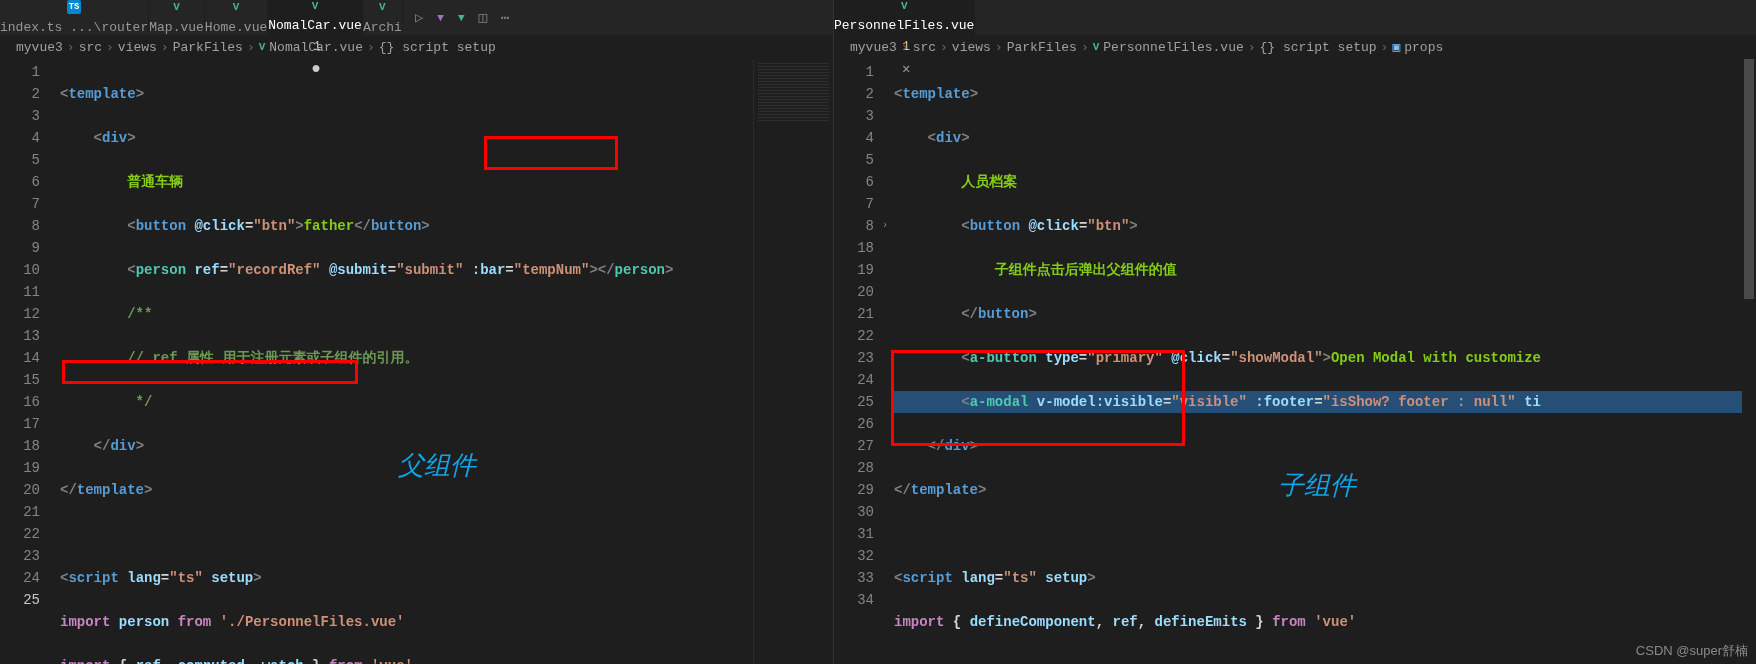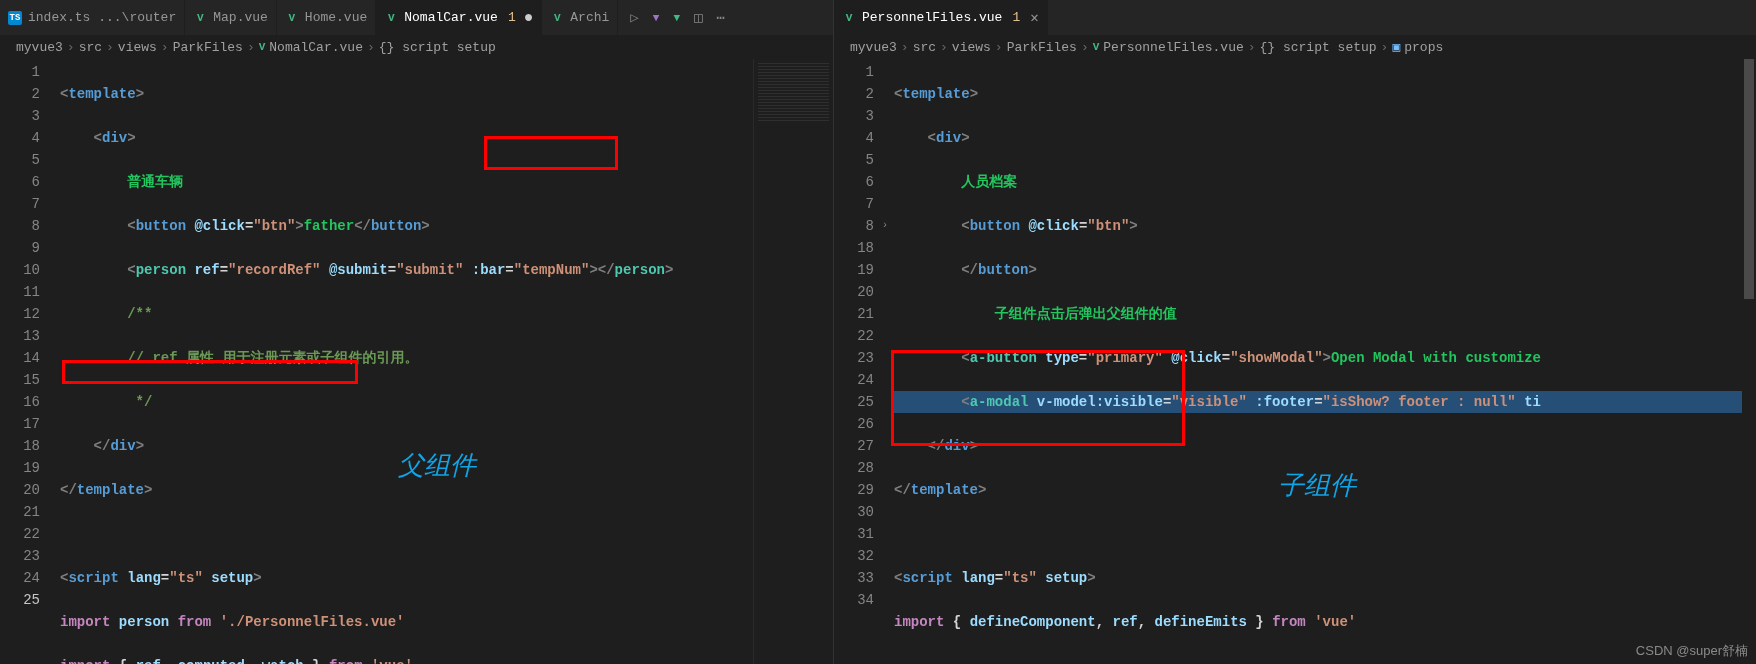--- a/index.html
+++ b/index.html
@@ -19,26 +19,27 @@
 .pane-right { flex: 1; }
 .tabs {
   display: flex;
   background: #252526;
   height: 35px;
   align-items: stretch;
 }
 .tab {
   display: flex;
   align-items: center;
-  padding: 0 8px;
+  padding: 0 0;
   gap: 6px;
   color: #969696;
   font-size: 13px;
   border-right: 1px solid #1e1e1e;
   cursor: pointer;
+  flex-direction: column;
 }
 .tab.active { background: #1e1e1e; color: #ffffff; }
 .tab .dot { color: #cccccc; font-size: 16px; margin-left: 2px; }
 .tab .close { color: #969696; font-size: 14px; margin-left: 4px; }
 .tab-icon { width: 14px; height: 14px; display: inline-flex; align-items: center; justify-content: center; }
 .vue-icon { color: #42b883; font-weight: bold; font-size: 11px; }
 .ts-icon { background: #0288d1; color: #fff; font-size: 9px; font-weight: bold; padding: 1px 2px; border-radius: 2px; }
 .toolbar-icons { display: flex; align-items: center; gap: 14px; padding: 0 12px; color: #858585; }
 .toolbar-icons span { cursor: pointer; }
 .breadcrumb {
@@ -105,21 +106,21 @@
   right: 2px;
   width: 10px;
   background: #4a4a4a;
   border-radius: 0;
 }
 
 .t-tag { color: #808080; }
 .t-el { color: #569cd6; }
 .t-attr { color: #9cdcfe; }
 .t-str { color: #ce9178; }
-.t-txt { color: #22c55e; }
+.t-txt { color: #84cc16; }
 .t-kw2 { color: #c586c0; }
 .t-var { color: #9cdcfe; }
 .t-type { color: #4ec9b0; }
 .t-cmt { color: #6a9955; }
 .t-pun { color: #d4d4d4; }
 
 .redbox { position: absolute; border: 3px solid #ff0000; pointer-events: none; }
 .redlabel { position: absolute; color: #0ea5e9; font-family: 'SimSun', serif; font-size: 26px; font-style: italic; pointer-events: none; }
 .watermark {
   position: absolute;
@@ -283,22 +284,22 @@
         <div class="ln">31</div>
         <div class="ln">32</div>
         <div class="ln">33</div>
         <div class="ln">34</div>
     </div>
     <div class="code">
 <div class="line"><span class="t-tag">&lt;</span><span class="t-el">template</span><span class="t-tag">&gt;</span></div>
 <div class="line"><span class="t-tag">    &lt;</span><span class="t-el">div</span><span class="t-tag">&gt;</span></div>
 <div class="line"><span class="t-txt">        人员档案</span></div>
 <div class="line"><span class="t-tag">        &lt;</span><span class="t-el">button</span><span> </span><span class="t-attr">@click</span><span class="t-pun">=</span><span class="t-str">"btn"</span><span class="t-tag">&gt;</span></div>
+<div class="line"><span class="t-txt">            子组件点击后弹出父组件的值</span></div>
 <div class="line"><span class="t-tag">        &lt;/</span><span class="t-el">button</span><span class="t-tag">&gt;</span></div>
-<div class="line"><span class="t-txt">            子组件点击后弹出父组件的值</span></div>
 <div class="line"><span class="t-tag">        &lt;</span><span class="t-type">a-button</span><span> </span><span class="t-attr">type</span><span class="t-pun">=</span><span class="t-str">"primary"</span><span> </span><span class="t-attr">@click</span><span class="t-pun">=</span><span class="t-str">"showModal"</span><span class="t-tag">&gt;</span><span class="t-txt">Open Modal with customize</span></div>
 <div class="line hl-sel"><span class="t-tag">        &lt;</span><span class="t-type">a-modal</span><span> </span><span class="t-attr">v-model:visible</span><span class="t-pun">=</span><span class="t-str">"visible"</span><span> </span><span class="t-attr">:footer</span><span class="t-pun">=</span><span class="t-str">"isShow? footer : null"</span><span> </span><span class="t-attr">ti</span></div>
 <div class="line"><span class="t-tag">    &lt;/</span><span class="t-el">div</span><span class="t-tag">&gt;</span></div>
 <div class="line"><span class="t-tag">&lt;/</span><span class="t-el">template</span><span class="t-tag">&gt;</span></div>
 <div class="line"></div>
 <div class="line"><span class="t-tag">&lt;</span><span class="t-el">script</span><span> </span><span class="t-attr">lang</span><span class="t-pun">=</span><span class="t-str">"ts"</span><span> </span><span class="t-attr">setup</span><span class="t-tag">&gt;</span></div>
 <div class="line"><span class="t-kw2">import</span><span> </span><span class="t-pun">{ </span><span class="t-var">defineComponent</span><span class="t-pun">, </span><span class="t-var">ref</span><span class="t-pun">, </span><span class="t-var">defineEmits</span><span class="t-pun"> }</span><span> </span><span class="t-kw2">from</span><span> </span><span class="t-str">'vue'</span></div>
 
 
 

